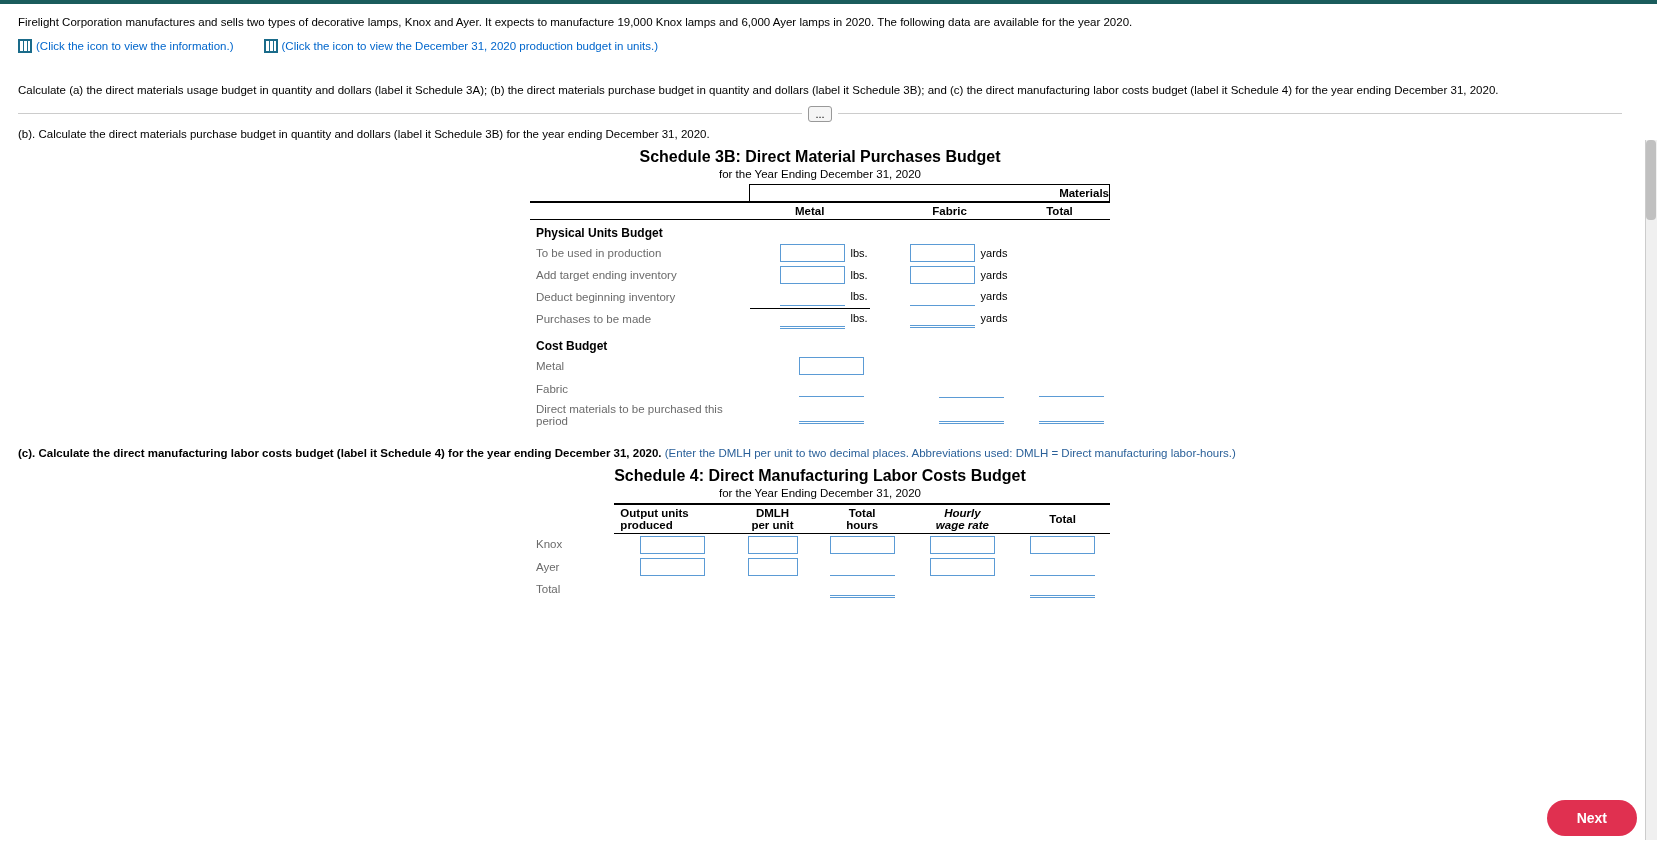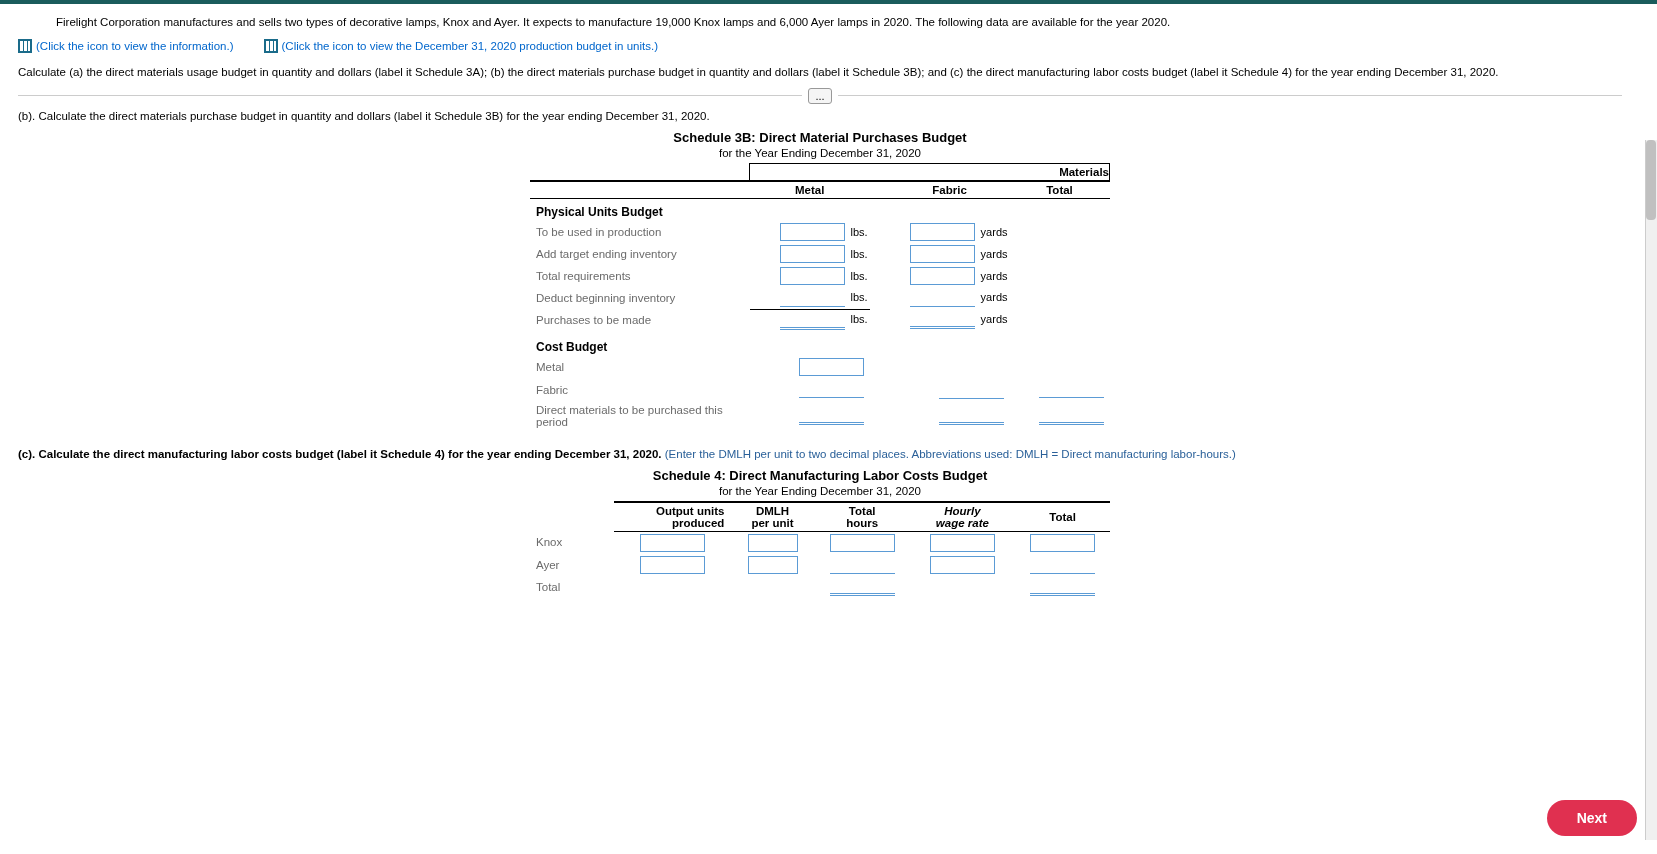--- a/index.html
+++ b/index.html
@@ -19,21 +19,20 @@
       width: 100%;
     }
     .content-area {
       padding: 10px 18px 80px 18px;
       max-width: 1640px;
     }
     .intro-text {
       font-size: 11.5px;
       line-height: 1.5;
       margin-bottom: 8px;
-      margin-left: 38px;
     }
     .icon-link {
       display: inline-flex;
       align-items: center;
       gap: 4px;
       color: #0066cc;
       text-decoration: none;
       font-size: 11.5px;
     }
     .icon-grid {
@@ -54,21 +53,21 @@
       ),
       repeating-linear-gradient(
         to bottom,
         #fff 0, #fff 3px,
         #1a6b8a 3px, #1a6b8a 4px
       );
     }
     .links-row {
       display: flex;
       gap: 30px;
-      margin-bottom: 10px;
+      margin-bottom: 28px;
       align-items: center;
     }
     .task-text {
       font-size: 11.5px;
       line-height: 1.6;
       margin-bottom: 5px;
     }
     .divider-container {
       display: flex;
       align-items: center;
@@ -89,21 +88,21 @@
       cursor: pointer;
       margin: 0 6px;
     }
     .section-label {
       font-size: 11.5px;
       margin-bottom: 8px;
     }
     .schedule-title {
       text-align: center;
       font-weight: bold;
-      font-size: 13px;
+      font-size: 16px;
       margin-bottom: 2px;
     }
     .schedule-subtitle {
       text-align: center;
       font-size: 11.5px;
       margin-bottom: 4px;
     }
     .schedule-table {
       width: 580px;
       margin: 0 auto;
@@ -275,33 +274,20 @@
           <span class="unit-label">lbs.</span>
         </td>
         <td></td>
         <td style="text-align:right; padding-right:2px;">
           <input type="text" class="cell-input" style="">
           <span class="unit-label">yards</span>
         </td>
         <td></td>
       </tr>
 
-      <tr>
-        <td class="row-label">Total requirements</td>
-        <td style="text-align:right; padding-right:2px;">
-          <input type="text" class="cell-input" style="">
-          <span class="unit-label">lbs.</span>
-        </td>
-        <td></td>
-        <td style="text-align:right; padding-right:2px;">
-          <input type="text" class="cell-input" style="">
-          <span class="unit-label">yards</span>
-        </td>
-        <td></td>
-      </tr>
 
       <tr>
         <td class="row-label">Deduct beginning inventory</td>
         <td style="text-align:right; padding-right:2px; border-bottom:1px solid #000;">
           <input type="text" class="cell-input" style="border-bottom: 1px solid rgb(91, 155, 213); border-top: none; border-left: none; border-right: none;">
           <span class="unit-label">lbs.</span>
         </td>
         <td></td>
         <td style="text-align:right; padding-right:2px;">
           <input type="text" class="cell-input" style="border-bottom: 1px solid rgb(91, 155, 213); border-top: none; border-left: none; border-right: none;">
@@ -374,21 +360,21 @@
     <span style="font-weight:normal; color:#2a6099;"> (Enter the DMLH per unit to two decimal places. Abbreviations used: DMLH = Direct manufacturing labor-hours.)</span>
   </div>
 
   <div class="schedule-title">Schedule 4: Direct Manufacturing Labor Costs Budget</div>
   <div class="schedule-subtitle">for the Year Ending December 31, 2020</div>
 
   <table class="sched4-table">
     <thead>
       <tr>
         <td style="width:80px;"></td>
-        <td style="border-top:2px solid #000; border-bottom:1px solid #000; text-align:right; font-weight:bold; width:110px;">
+        <td style="border-top:2px solid #000; border-bottom:1px solid #000; text-align:left; font-weight:bold; width:110px;">
           <div>Output units</div>
           <div>produced</div>
         </td>
         <td style="border-top:2px solid #000; border-bottom:1px solid #000; text-align:center; font-weight:bold; width:80px;">
           <div>DMLH</div>
           <div>per unit</div>
         </td>
         <td style="border-top:2px solid #000; border-bottom:1px solid #000; text-align:center; font-weight:bold; width:90px;">
           <div>Total</div>
           <div>hours</div>

